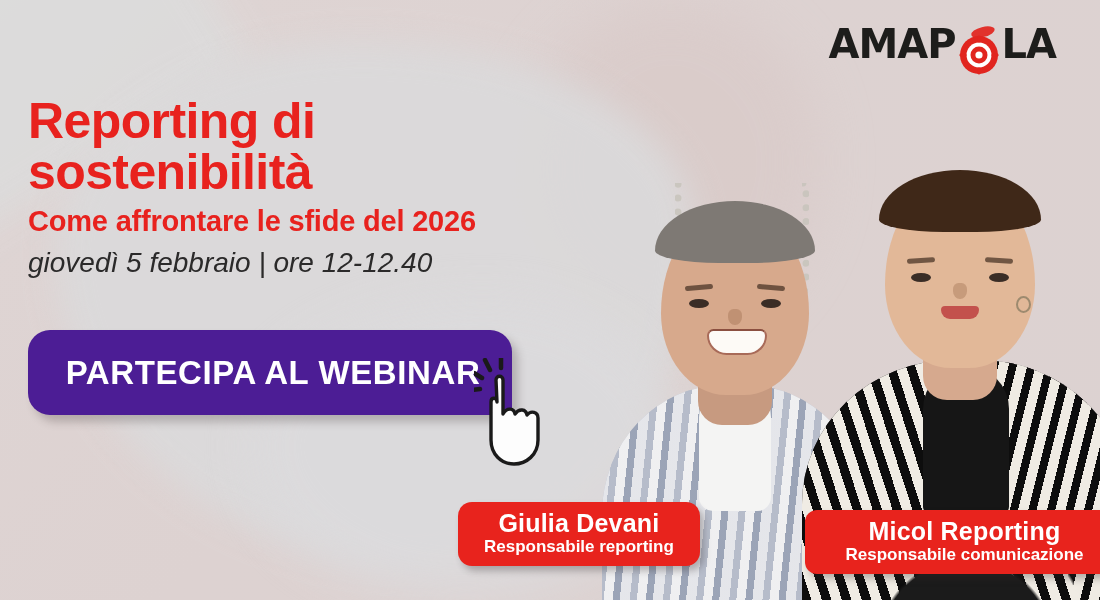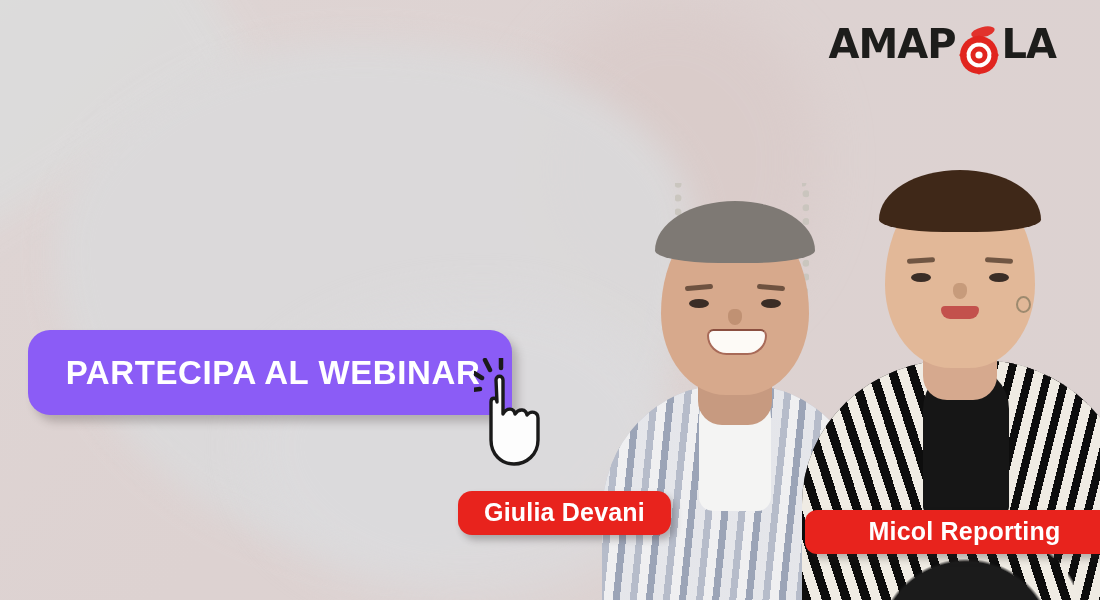--- a/index.html
+++ b/index.html
@@ -279,21 +279,21 @@
   .cta-wrap {
     position: absolute;
     left: 28px;
     top: 330px;
     z-index: 6;
   }
   .cta {
     position: relative;
     width: 484px;
     height: 85px;
-    background: #8b5cf6;
+    background: #4c1d95;
     border: none;
     border-radius: 22px 22px 6px 22px;
     box-shadow: 6px 7px 9px rgba(60,50,50,.26);
     color: #fff;
     font-family: "Liberation Sans", sans-serif;
     font-size: 33px;
     font-weight: 700;
     letter-spacing: .6px;
     cursor: pointer;
     display: flex;
@@ -328,21 +328,21 @@
     letter-spacing: .2px;
   }
   .badge .role {
     display: block;
     font-size: 17px;
     font-weight: 700;
     line-height: 1.15;
   }
   .badge.one {
     left: 458px;
-    top: 491px;
+    top: 502px;
     border-radius: 14px 14px 14px 14px;
   }
   .badge.two {
     left: 805px;
     top: 510px;
     right: -24px;
     border-radius: 12px 0 0 12px;
   }
 
   
@@ -430,20 +430,28 @@
           <rect x="21.4" y="11.5" width="3.2" height="7" rx="1.4"></rect>
           <rect x="21.4" y="43.5" width="3.2" height="7" rx="1.4"></rect>
           <rect x="3.5" y="29.4" width="7" height="3.2" rx="1.4"></rect>
           <rect x="35.5" y="29.4" width="7" height="3.2" rx="1.4"></rect>
         </g>
       </svg>
     </span>
     <span class="logo-text">LA</span>
   </div>
 
+  <div class="copy">
+    <h1 class="h1">
+      <span>Reporting di</span>
+      <span class="l2">sostenibilità</span>
+    </h1>
+    <p class="h2">Come affrontare le sfide del 2026</p>
+    <p class="h3">giovedì 5 febbraio | ore 12-12.40</p>
+  </div>
 
   <div class="cta-wrap">
     <button class="cta">PARTECIPA AL WEBINAR</button>
     <span class="cursor-hand">
       <svg width="96" height="110" viewBox="0 0 96 110" aria-hidden="true">
         <g stroke="#1a1a1a" stroke-width="4.5" stroke-linecap="round">
           <line x1="16" y1="12" x2="11" y2="2"></line>
           <line x1="8" y1="20" x2="0" y2="15"></line>
           <line x1="27" y1="10" x2="27" y2="0"></line>
           <line x1="6" y1="31" x2="-3" y2="32"></line>
@@ -458,19 +466,21 @@
                  C64 97 52 106 40 106
                  C27 106 17 96 17 82
                  L17 44
                  C17 39 23 39 23 44 Z" fill="#fdfdfd" stroke="#1a1a1a" stroke-width="3.4" stroke-linejoin="round"></path>
       </svg>
     </span>
   </div>
 
   <div class="badge one">
     <span class="name">Giulia Devani</span>
+    <span class="role">Responsabile reporting</span>
   </div>
 
   <div class="badge two">
     <span class="name">Micol Reporting</span>
+    <span class="role">Responsabile comunicazione</span>
   </div>
 
 </div>
 
 </body></html>

